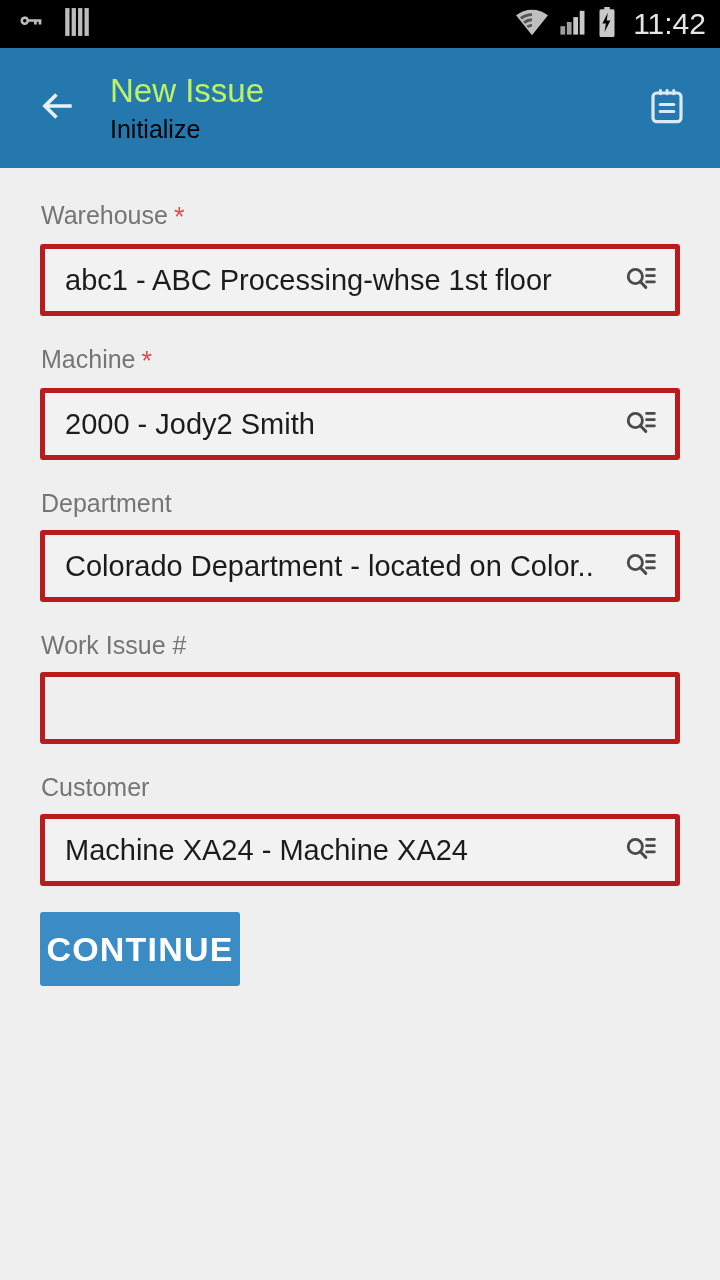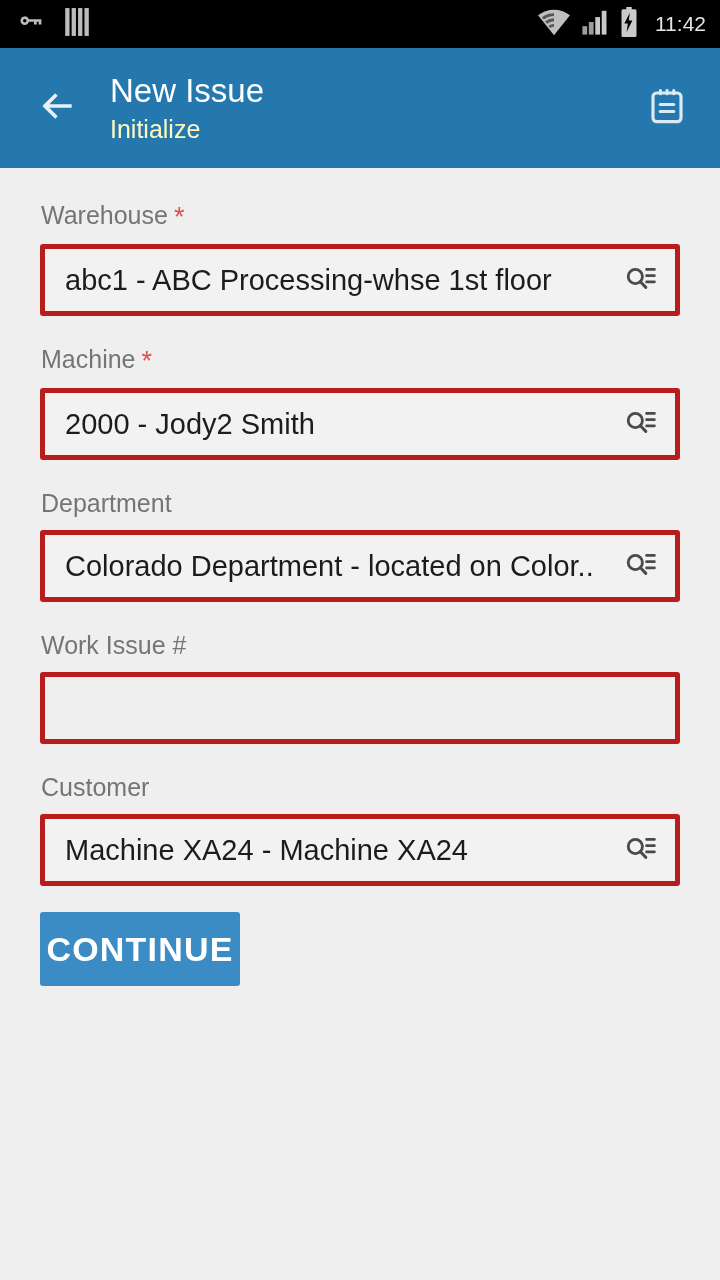--- a/index.html
+++ b/index.html
@@ -20,21 +20,21 @@
     height: 48px;
     background: #000000;
     display: flex;
     align-items: center;
     padding: 0 14px 0 16px;
     color: #c8c8c8;
   }
   .status-left  { display: flex; align-items: center; gap: 18px; }
   .status-right { display: flex; align-items: center; gap: 10px; margin-left: auto; }
   .status-time {
-    font-size: 21px;
+    font-size: 30px;
     color: #e6e6e6;
     letter-spacing: 0px;
     margin-left: 6px;
     font-family: "Liberation Sans", sans-serif;
   }
   .sicon { display: block; }
 
   
   .appbar {
     height: 120px;
@@ -55,27 +55,27 @@
   }
   .titles {
     margin-left: 30px;
     display: flex;
     flex-direction: column;
     justify-content: center;
     gap: 2px;
   }
   .title {
     font-size: 33px;
-    color: #ffffff;
+    color: #bef264;
     line-height: 40px;
     font-weight: normal;
   }
   .subtitle {
     font-size: 25px;
-    color: #fef9c3;
+    color: #000000;
     line-height: 32px;
     font-weight: normal;
   }
   .appbar-action {
     margin-left: auto;
     width: 54px;
     height: 54px;
     display: flex;
     align-items: center;
     justify-content: center;

